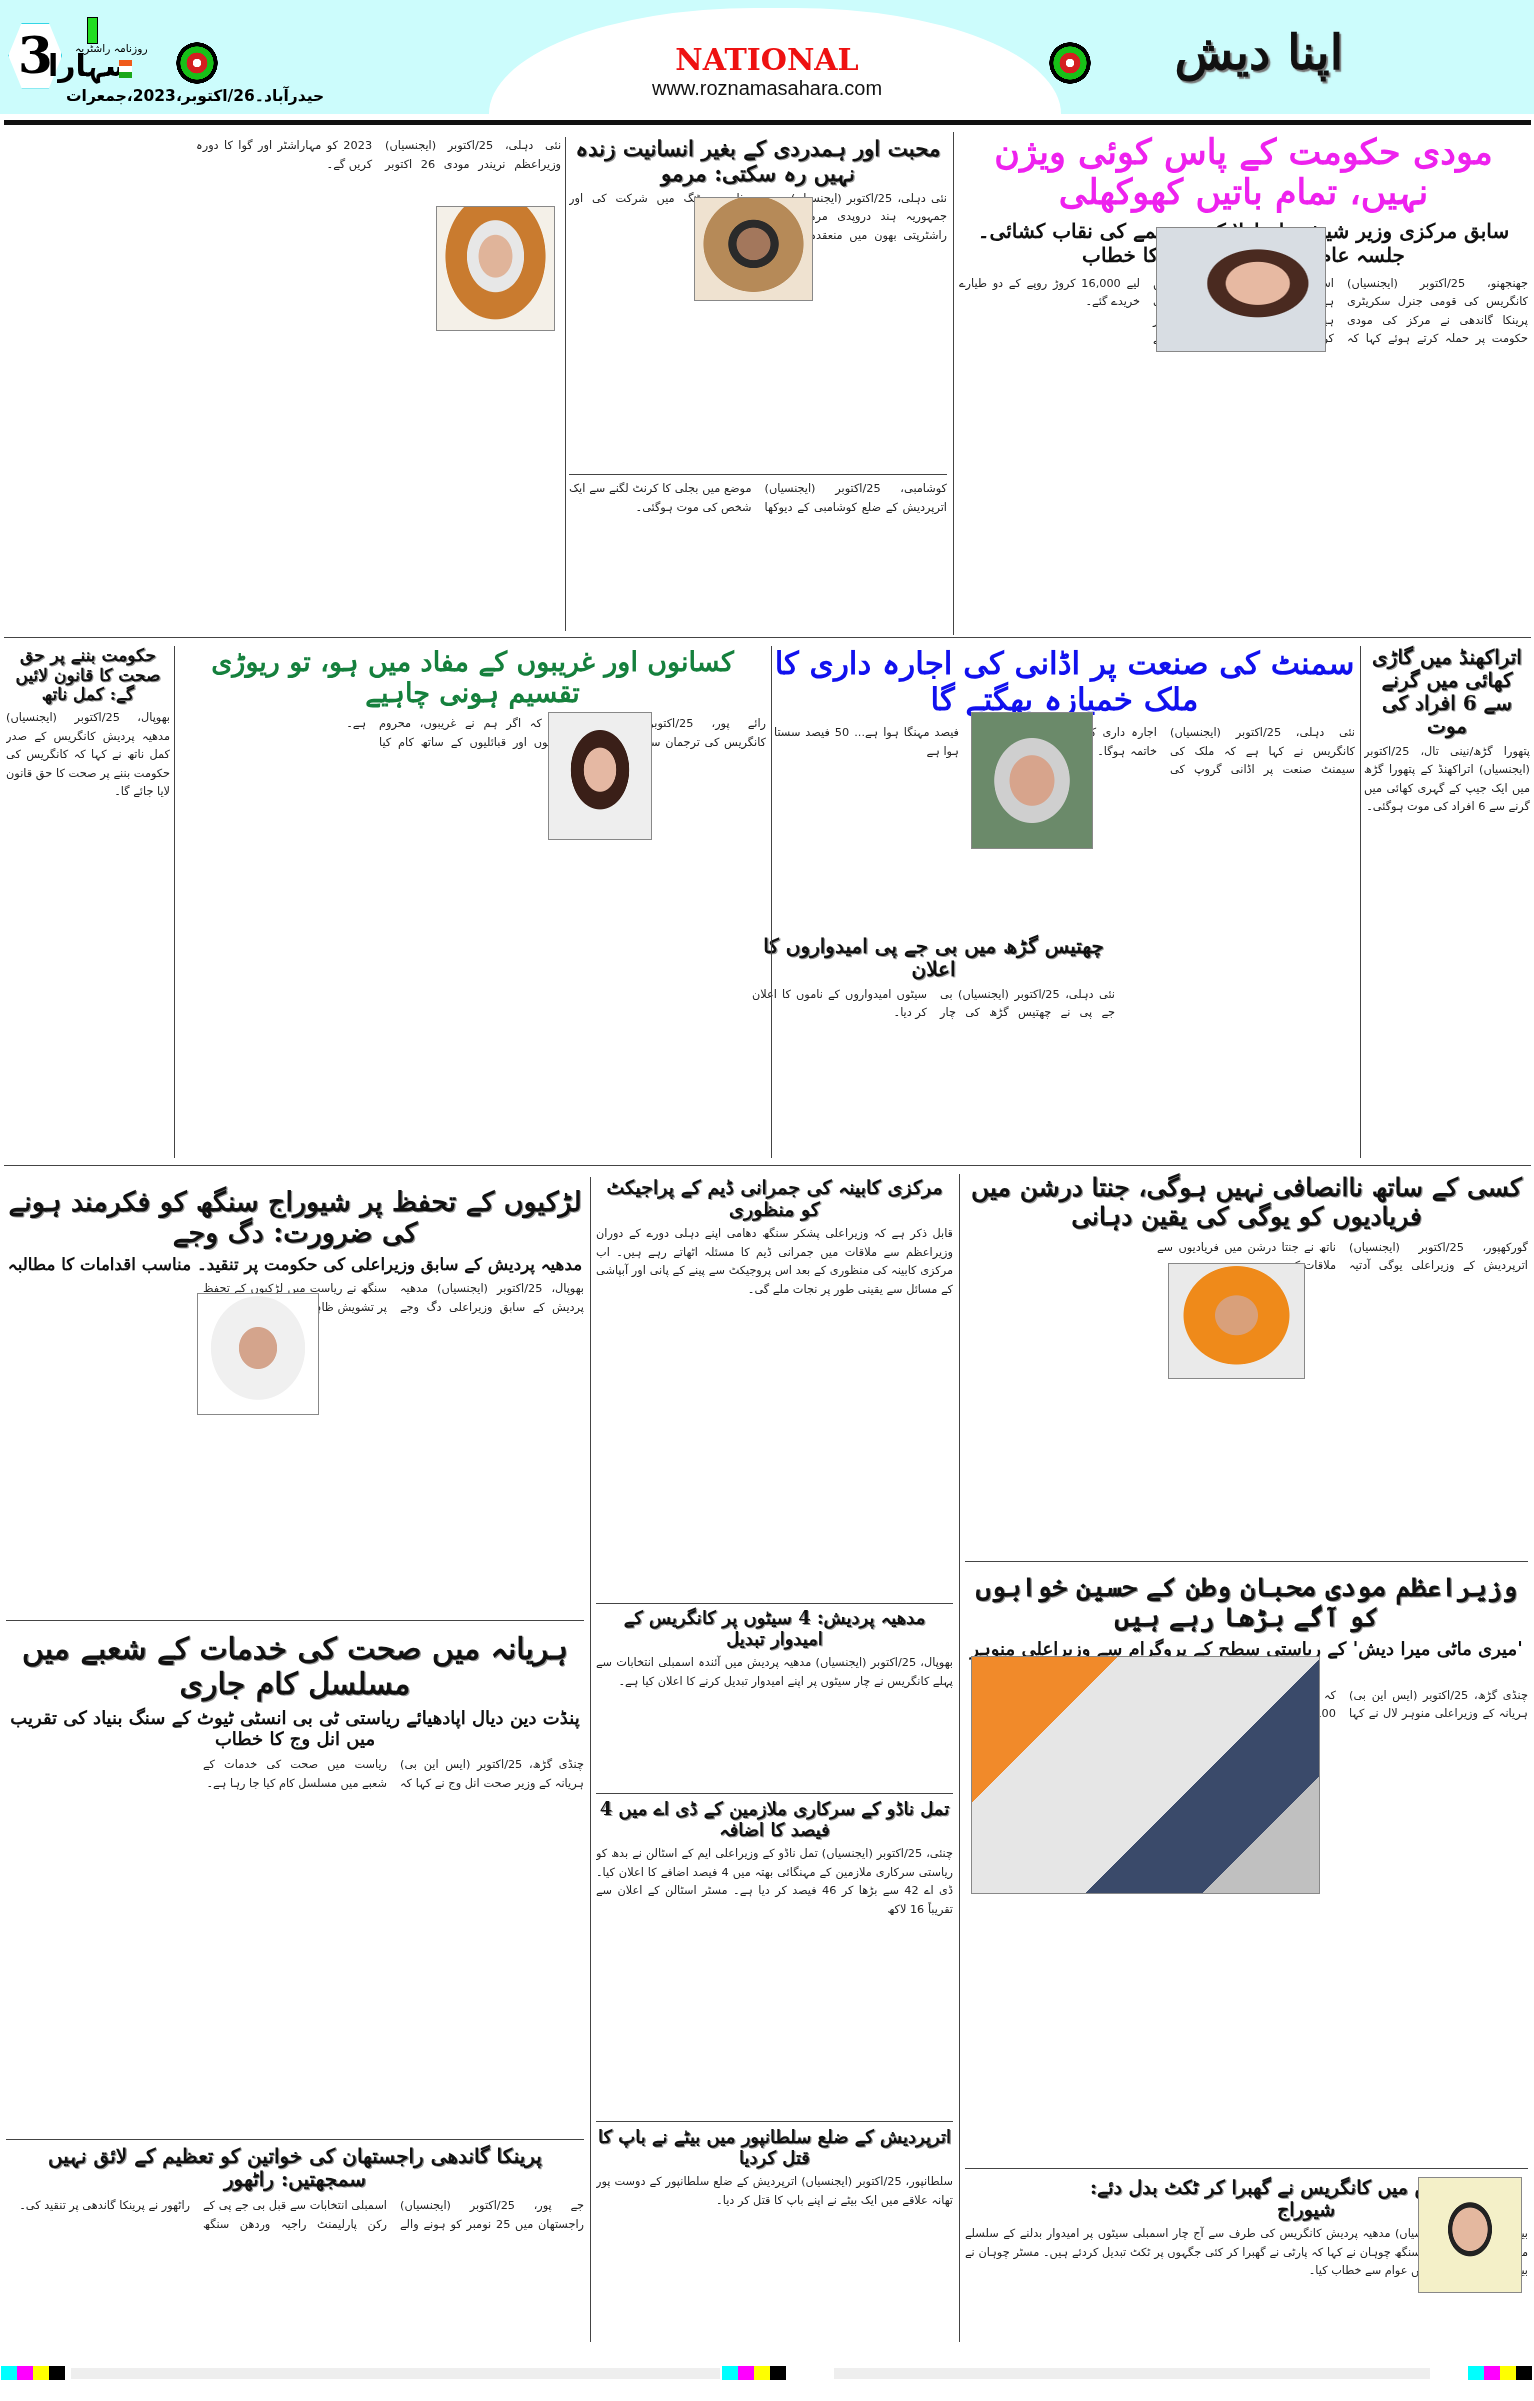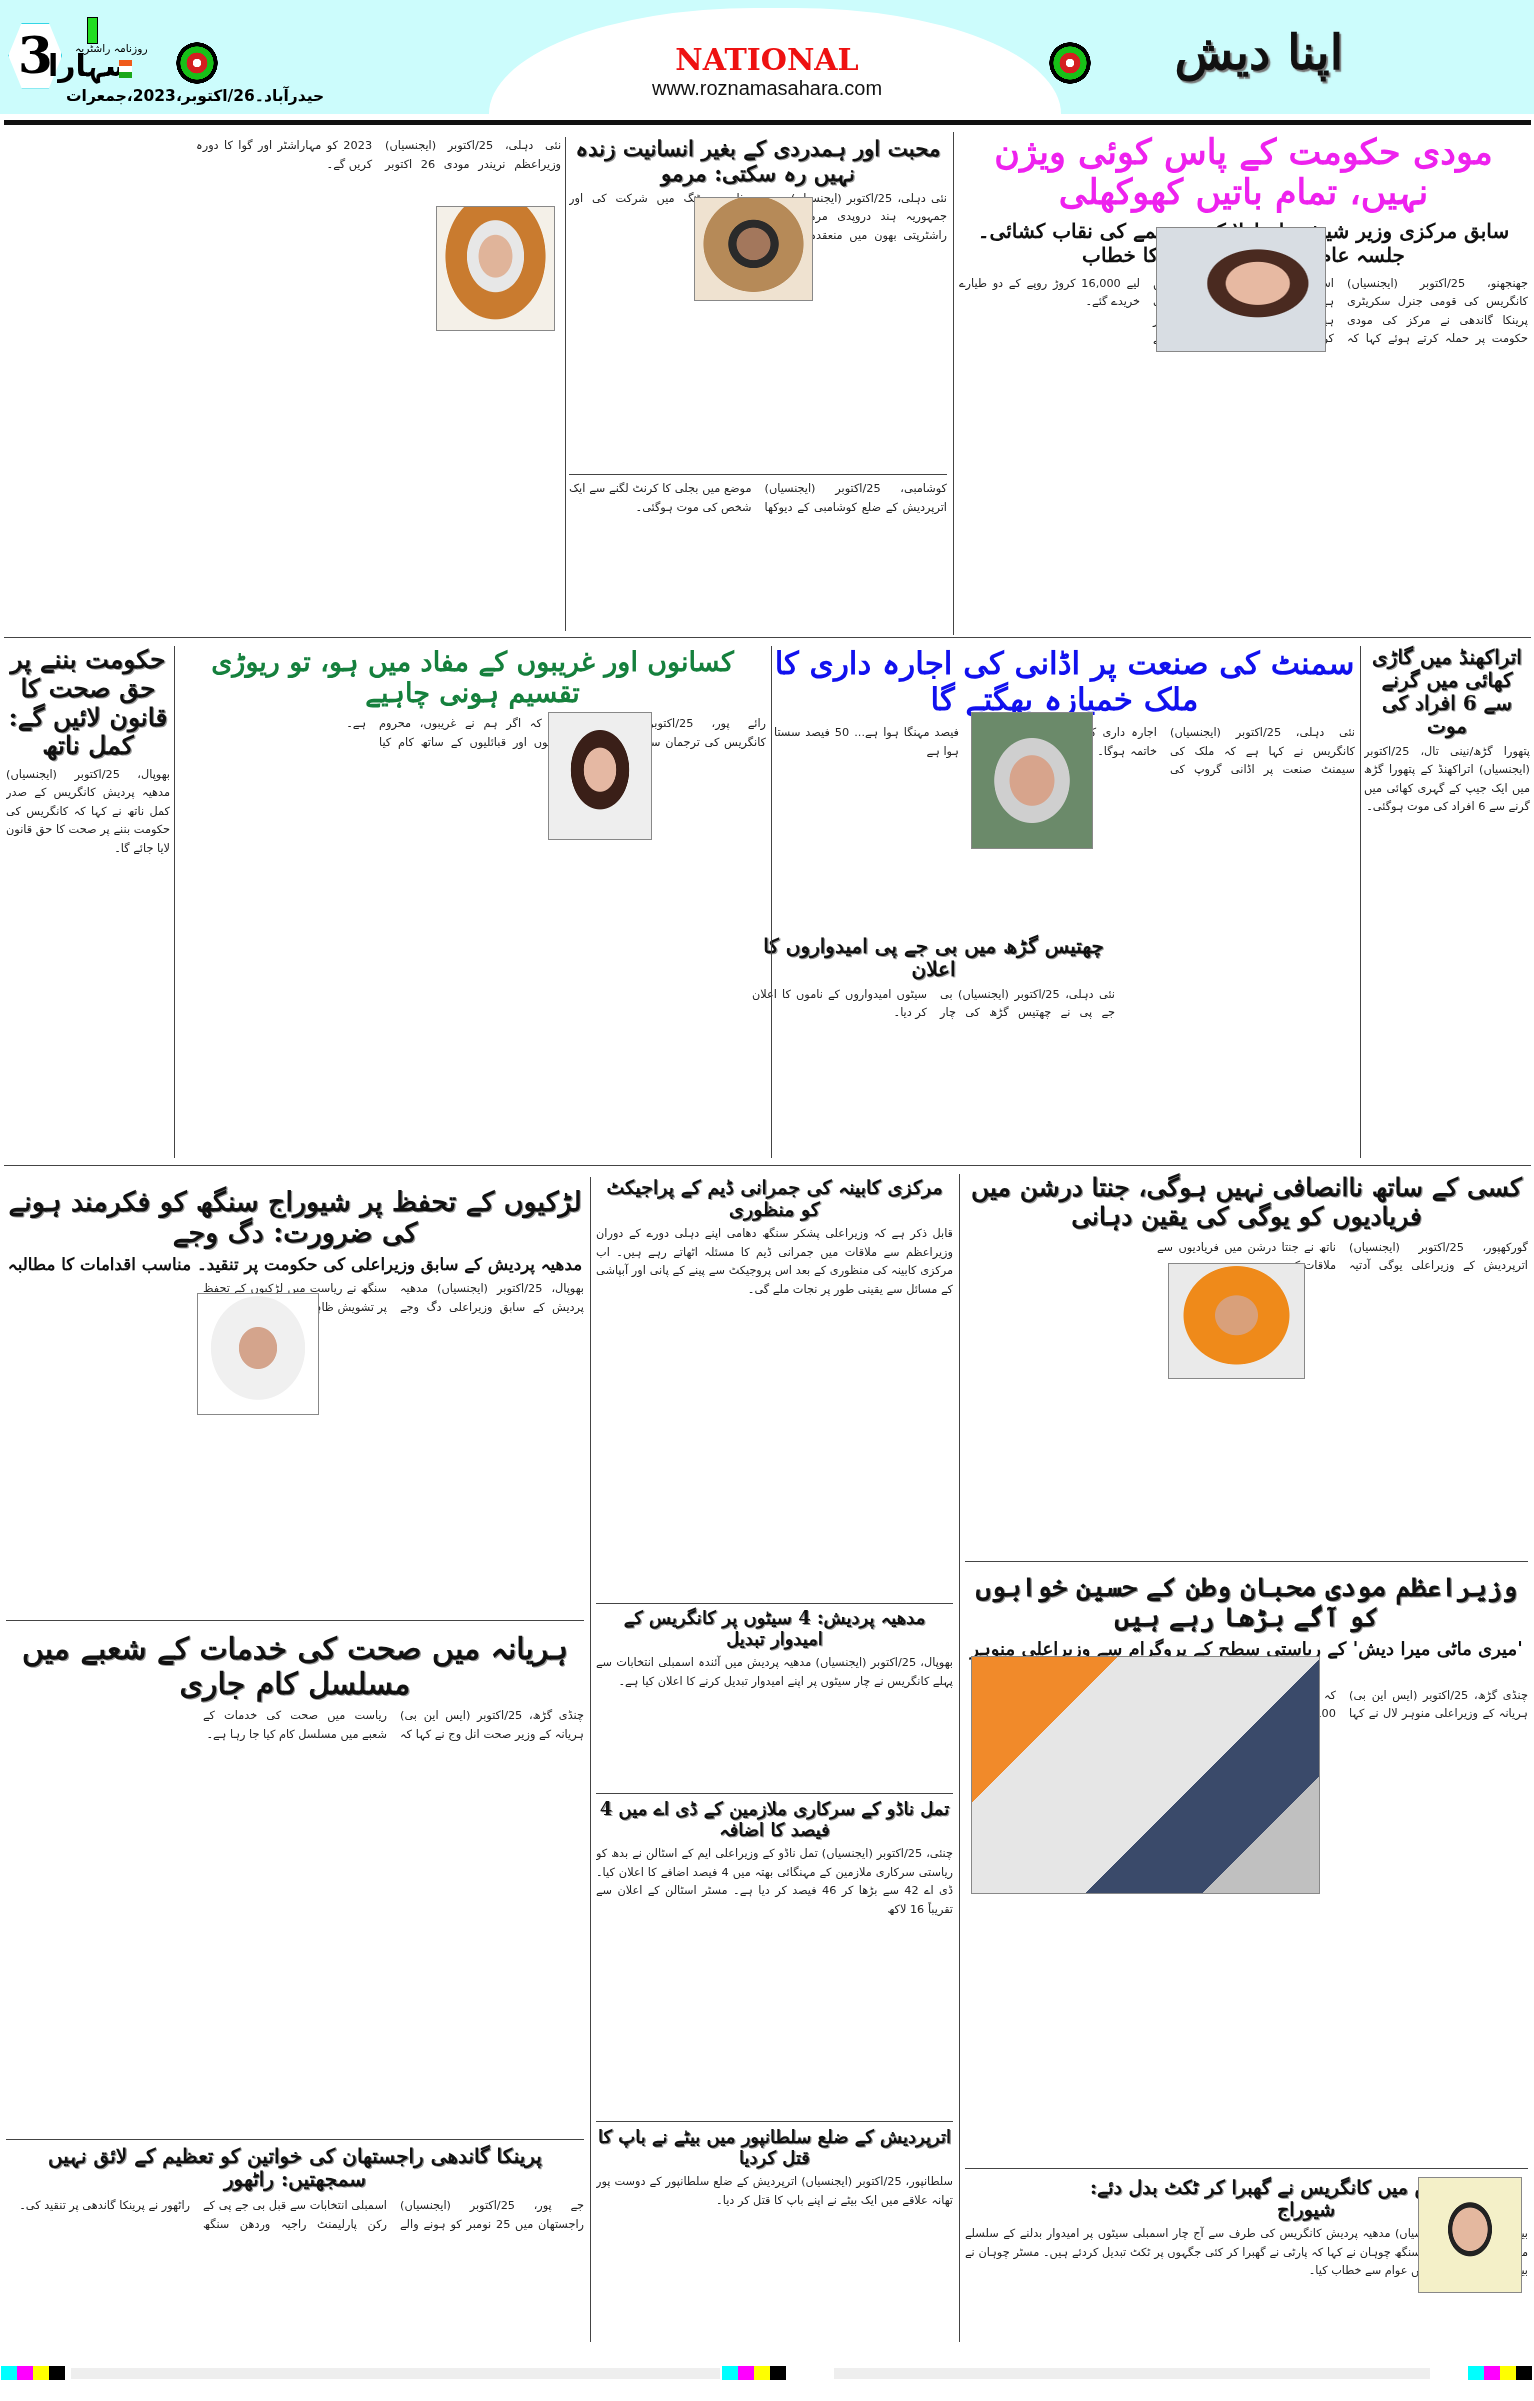--- a/index.html
+++ b/index.html
@@ -139,21 +139,21 @@
 <div class="story" style="left:179px;top:646px;width:587px;height:512px;">
   <div class="hl green" style="font-size:27px;margin-bottom:7.1px;">کسانوں اور غریبوں کے مفاد میں ہو، تو ریوڑی تقسیم ہونی چاہیے</div>
   <div class="photo ph-shrinate" style="left:369px;top:66px;width:104px;height:128px;"></div>
   <div class="body" style="height:453px;columns:3;">
     <span>رائے پور، 25/اکتوبر (ایجنسیاں) کانگریس کی ترجمان سپریا شرینیت نے کہا کہ اگر ہم نے غریبوں، محروم طبقوں اور قبائلیوں کے ساتھ کام کیا ہے۔</span>
   </div>
 </div>
 <div class="vsep" style="left:174px;top:646px;height:512px;"></div>
 
 <div class="story" style="left:6px;top:646px;width:164px;height:512px;">
-  <div class="hl black" style="font-size:25px;margin-bottom:4.8px;">حکومت بننے پر حق صحت کا قانون لائیں گے: کمل ناتھ</div>
+  <div class="hl black" style="font-size:17px;margin-bottom:4.8px;">حکومت بننے پر حق صحت کا قانون لائیں گے: کمل ناتھ</div>
   <div class="body" style="height:441px;">
     <span>بھوپال، 25/اکتوبر (ایجنسیاں) مدھیہ پردیش کانگریس کے صدر کمل ناتھ نے کہا کہ کانگریس کی حکومت بننے پر صحت کا حق قانون لایا جائے گا۔</span>
   </div>
 </div>
 
 <div class="hsep" style="left:3.6px;top:1165px;width:1527px;"></div>
 
 <div class="story" style="left:965px;top:1174px;width:563px;height:381px;">
   <div class="hl black" style="font-size:25px;margin-bottom:7.1px;">کسی کے ساتھ ناانصافی نہیں ہوگی، جنتا درشن میں فریادیوں کو یوگی کی یقین دہانی</div>
   <div class="photo ph-yogi" style="left:203px;top:89px;width:137px;height:116px;"></div>
@@ -192,20 +192,21 @@
 <div class="story" style="left:596px;top:1608px;width:357px;height:179px;">
   <div class="hl black" style="font-size:18px;margin-bottom:4.8px;">مدھیہ پردیش: 4 سیٹوں پر کانگریس کے امیدوار تبدیل</div>
   <div class="body" style="height:143px;">
     <span>بھوپال، 25/اکتوبر (ایجنسیاں) مدھیہ پردیش میں آئندہ اسمبلی انتخابات سے پہلے کانگریس نے چار سیٹوں پر اپنے امیدوار تبدیل کرنے کا اعلان کیا ہے۔</span>
   </div>
 </div>
 
 <div class="hsep" style="left:6px;top:1620px;width:578px;"></div>
 <div class="story" style="left:6px;top:1632px;width:578px;height:459px;">
   <div class="hl black" style="font-size:30px;margin-bottom:6px;">ہریانہ میں صحت کی خدمات کے شعبے میں مسلسل کام جاری</div>
+  <div class="sub" style="font-size:18px;margin-bottom:7.1px;">پنڈت دین دیال اپادھیائے ریاستی ٹی بی انسٹی ٹیوٹ کے سنگ بنیاد کی تقریب میں انل وج کا خطاب</div>
   <div class="body" style="height:357px;columns:3;">
     <span>چنڈی گڑھ، 25/اکتوبر (ایس این بی) ہریانہ کے وزیر صحت انل وج نے کہا کہ ریاست میں صحت کی خدمات کے شعبے میں مسلسل کام کیا جا رہا ہے۔</span>
   </div>
 </div>
 
 <div class="hsep" style="left:596px;top:1793px;width:357px;"></div>
 <div class="story" style="left:596px;top:1799px;width:357px;height:316px;">
   <div class="hl black" style="font-size:18px;margin-bottom:4.8px;">تمل ناڈو کے سرکاری ملازمین کے ڈی اے میں 4 فیصد کا اضافہ</div>
   <div class="body" style="height:280px;">
     <span>چنئی، 25/اکتوبر (ایجنسیاں) تمل ناڈو کے وزیراعلی ایم کے اسٹالن نے بدھ کو ریاستی سرکاری ملازمین کے مہنگائی بھتہ میں 4 فیصد اضافے کا اعلان کیا۔</span>

